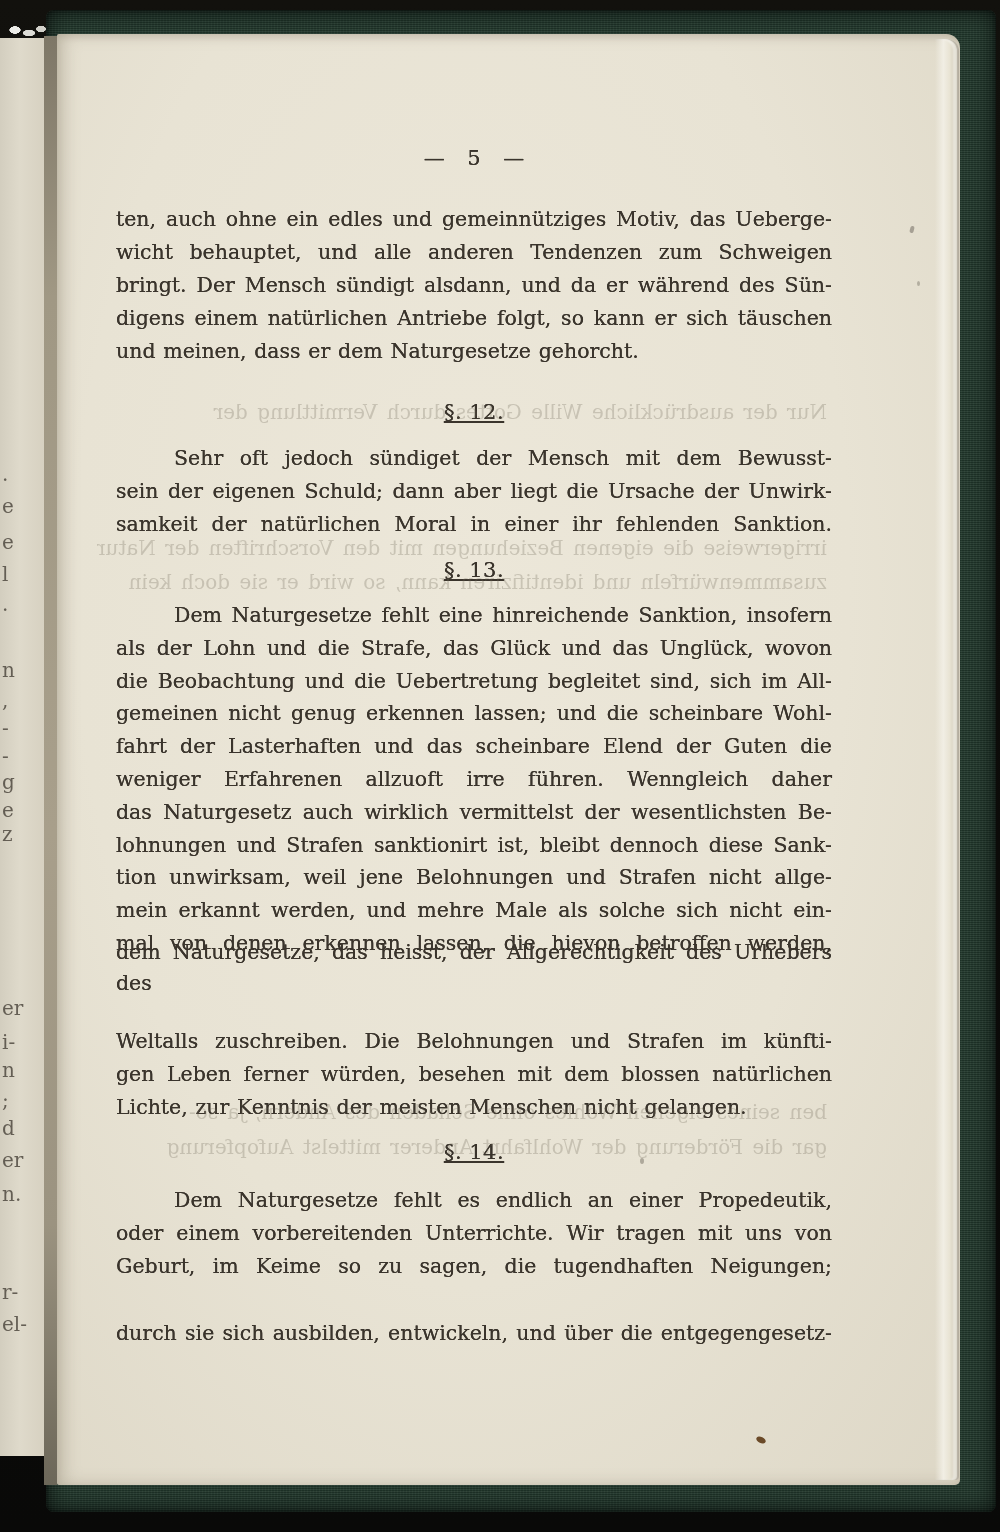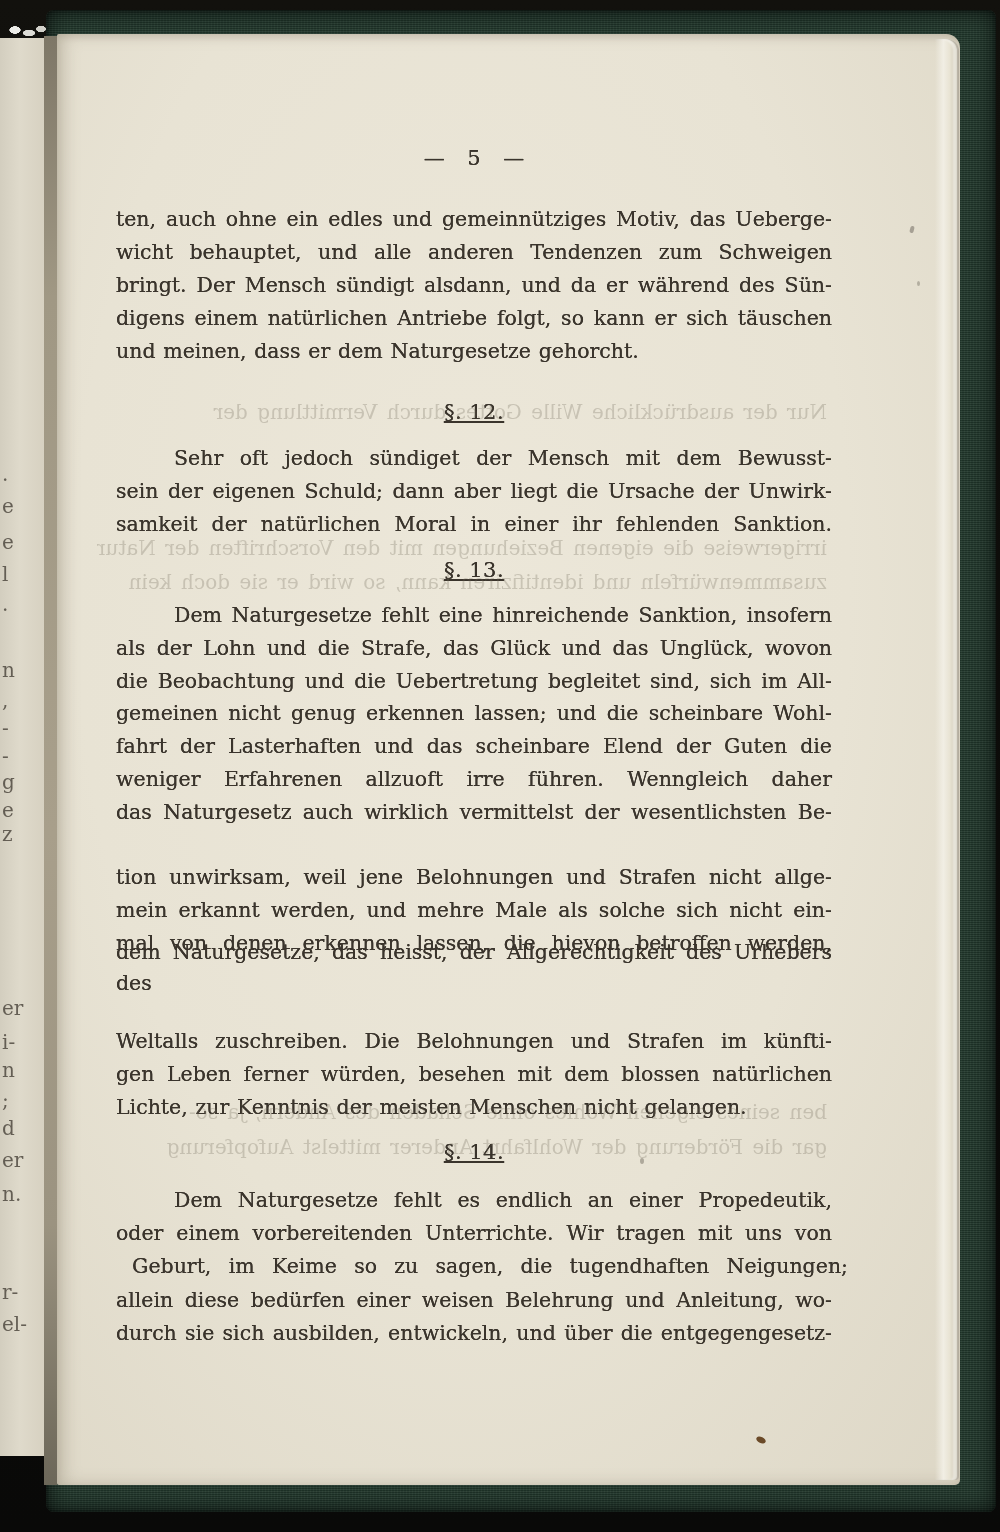--- a/index.html
+++ b/index.html
@@ -137,32 +137,32 @@
       <div class="line" style="top: 442px;">sein der eigenen Schuld; dann aber liegt die Ursache der Unwirk-</div>
       <div class="line" style="top: 475px;">samkeit der natürlichen Moral in einer ihr fehlenden Sanktion.</div>
       <div class="heading" style="top: 524px;">§. 13.</div>
       <div class="line indent" style="top: 566px;">Dem Naturgesetze fehlt eine hinreichende Sanktion, insofern</div>
       <div class="line" style="top: 598.8px;">als der Lohn und die Strafe, das Glück und das Unglück, wovon</div>
       <div class="line" style="top: 631.6px;">die Beobachtung und die Uebertretung begleitet sind, sich im All-</div>
       <div class="line" style="top: 664.4px;">gemeinen nicht genug erkennen lassen; und die scheinbare Wohl-</div>
       <div class="line" style="top: 697.2px;">fahrt der Lasterhaften und das scheinbare Elend der Guten die</div>
       <div class="line" style="top: 730px;">weniger Erfahrenen allzuoft irre führen. Wenngleich daher</div>
       <div class="line" style="top: 762.8px;">das Naturgesetz auch wirklich vermittelst der wesentlichsten Be-</div>
+      <div class="line" style="top: 795.6px;">lohnungen und Strafen sanktionirt ist, bleibt dennoch diese Sank-</div>
       <div class="line" style="top: 828.4px;">tion unwirksam, weil jene Belohnungen und Strafen nicht allge-</div>
       <div class="line" style="top: 861.2px;">mein erkannt werden, und mehre Male als solche sich nicht ein-</div>
       <div class="line" style="top: 894px;">mal von denen erkennen lassen, die hievon betroffen werden,</div>
       <div class="line" style="top: 903px;">dem Naturgesetze, das heisst, der Allgerechtigkeit des Urhebers des</div>
       <div class="line" style="top: 992.4px;">Weltalls zuschreiben. Die Belohnungen und Strafen im künfti-</div>
       <div class="line" style="top: 1025.2px;">gen Leben ferner würden, besehen mit dem blossen natürlichen</div>
       <div class="line lastleft" style="top: 1058px;">Lichte, zur Kenntnis der meisten Menschen nicht gelangen.</div>
       <div class="heading" style="top: 1106px;">§. 14.</div>
       <div class="line indent" style="top: 1151px;">Dem Naturgesetze fehlt es endlich an einer Propedeutik,</div>
       <div class="line" style="top: 1184.2px;">oder einem vorbereitenden Unterrichte. Wir tragen mit uns von</div>
-      <div class="line" style="top: 1217.4px; margin-left: 16px;">Geburt, im Keime so zu sagen, die tugendhaften Neigungen;</div>
-      <div class="line" style="top: 1250.6px;">allein diese bedürfen einer weisen Belehrung und Anleitung, wo-</div>
+      <div class="line" style="top: 1217.4px;">Geburt, im Keime so zu sagen, die tugendhaften Neigungen;</div>
       <div class="line" style="top: 1283.8px;">durch sie sich ausbilden, entwickeln, und über die entgegengesetz-</div>
     </div>
 <div class="showthrough" style="top: 366px; left: 70px; width: 700px;">Nur der ausdrückliche Wille Gottes durch Vermittlung der</div>
     <div class="showthrough" style="top: 502px; left: 40px; width: 730px;">irrigerweise die eigenen Beziehungen mit den Vorschriften der Natur</div>
     <div class="showthrough" style="top: 536px; left: 40px; width: 730px;">zusammenwürfeln und identifiziren kann, so wird er sie doch kein</div>
     <div class="showthrough" style="top: 1066px; left: 50px; width: 720px;">ben seines eigenen Wohles ohne Schaden des Andern, ja so-</div>
     <div class="showthrough" style="top: 1101px; left: 50px; width: 720px;">gar die Förderung der Wohlfahrt Anderer mittelst Aufopferung</div>
   </div>
 
 <div class="speck s1"></div>

